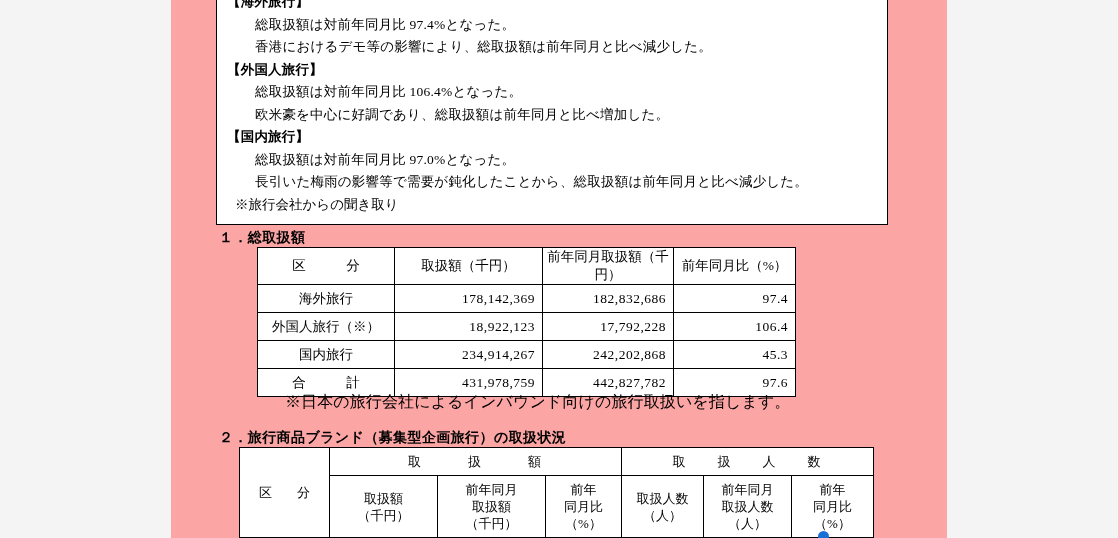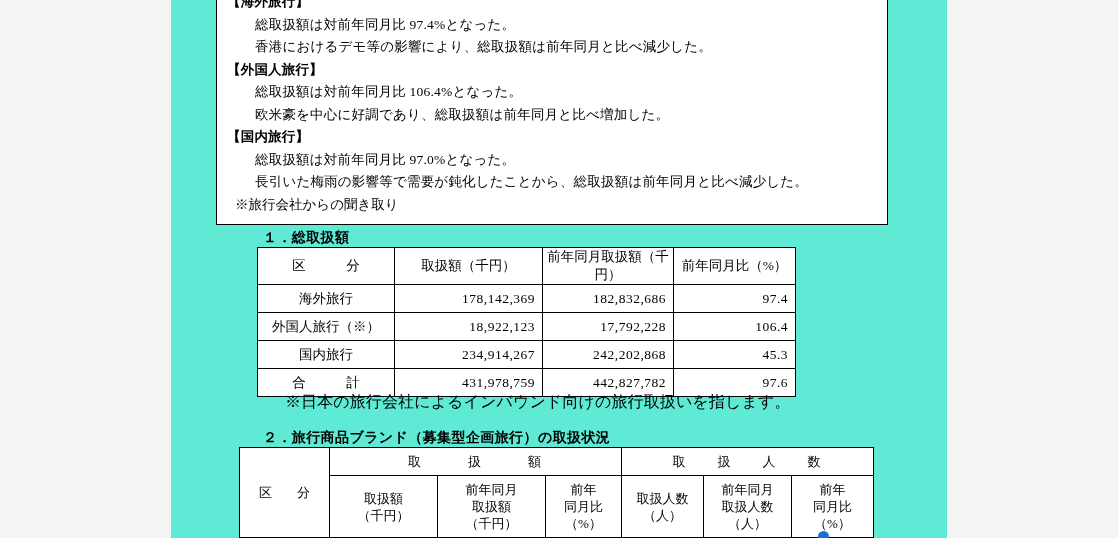--- a/index.html
+++ b/index.html
@@ -16,21 +16,21 @@
     width: 1118px;
     height: 538px;
     background: #f4f4f4;
   }
   .sheet {
     position: absolute;
     left: 171px;
     top: 0;
     width: 776px;
     height: 538px;
-    background: #5eead4;
+    background: #fca5a5;
   }
   .content {
     position: relative;
     width: 100%;
     height: 100%;
     font-family: "Liberation Serif", serif;
     color: #000;
   }
 
   
@@ -62,21 +62,20 @@
     padding-left: 8px;
   }
 
   
   .sec-h {
     position: absolute;
     font-size: 14px;
     font-weight: bold;
     letter-spacing: 0.4px;
     white-space: nowrap;
-    margin-left: 44px;
   }
   #sec1h { left: 48px; top: 229px; }
   #sec2h { left: 48px; top: 429px; }
 
   
   table.t {
     border-collapse: collapse;
     position: absolute;
     background: #fff;
   }

